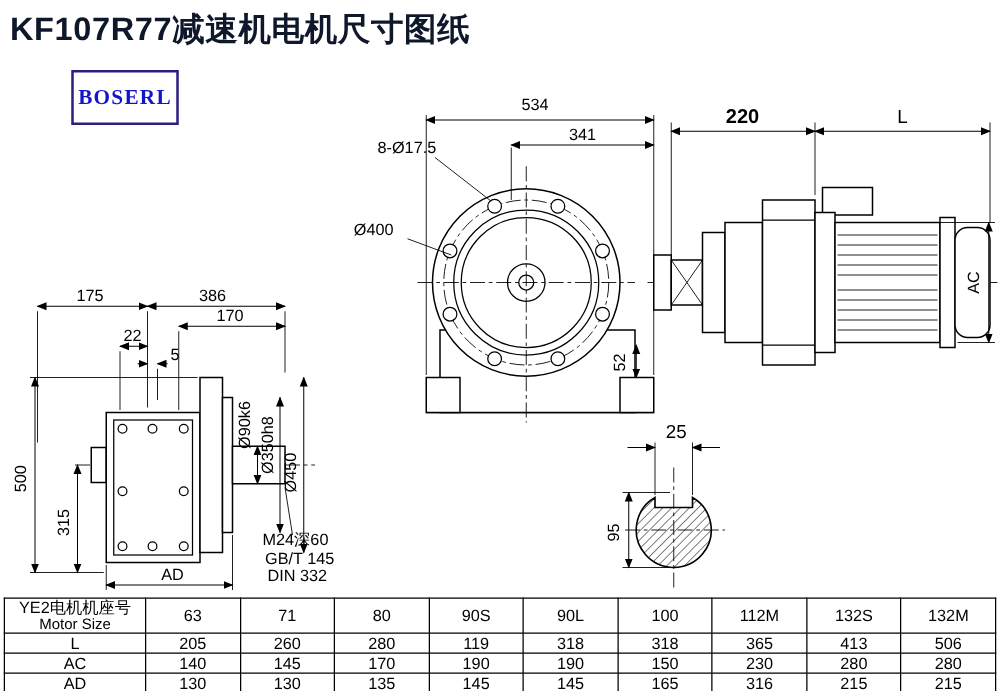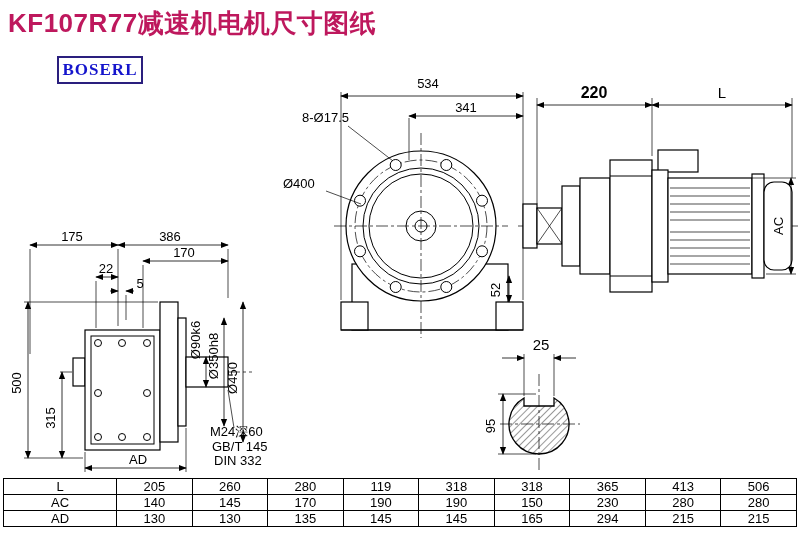--- a/index.html
+++ b/index.html
@@ -1,20 +1,20 @@
 <!DOCTYPE html>
 <html><head>
 <meta charset="utf-8">
 <style>
   * { margin:0; padding:0; box-sizing:border-box; }
   html,body { width:800px; height:553px; }
   body { background:#fff; font-family:"Liberation Sans",sans-serif; position:relative; overflow:hidden; color:#000; }
 
-  .page-title { position:absolute; left:8px; top:6px; font-size:26px; font-weight:bold; color:#be185d; letter-spacing:0.5px; white-space:nowrap; }
-  .brand-box { position:absolute; left:57px; top:56px; width:86px; height:28px; border:2px solid #2a1f7e;
+  .page-title { position:absolute; left:8px; top:6px; font-size:26px; font-weight:bold; color:#0f172a; letter-spacing:0.5px; white-space:nowrap; }
+  .brand-box { position:absolute; left:57px; top:56px; width:86px; height:44px; border:2px solid #2a1f7e;
                color:#1414cc; font-family:"Liberation Serif",serif; font-size:17px; font-weight:bold;
                display:flex; align-items:center; justify-content:center; letter-spacing:1px; background:#fff; }
 
   svg.drawing { position:absolute; left:0; top:38px; }
   .ol  { fill:#fff; stroke:#000; stroke-width:1.2; }
   .olw { fill:#fff; stroke:#000; stroke-width:1; }
   .ol2 { fill:none; stroke:#000; stroke-width:1; }
   .ext { stroke:#000; stroke-width:0.7; fill:none; }
   .dl  { stroke:#000; stroke-width:0.8; fill:none; }
   .cl  { stroke:#000; stroke-width:0.7; fill:none; stroke-dasharray:12 3 3 3; }
@@ -229,20 +229,35 @@
       <col>
       <col>
       <col>
       <col>
       <col>
       <col>
       <col>
       <col>
   </colgroup>
   <tbody>
+    <tr class="r-hdr">
+      <td>
+        <div class="cn">YE2电机机座号</div>
+        <div class="en">Motor Size</div>
+      </td>
+      <td>63</td>
+      <td>71</td>
+      <td>80</td>
+      <td>90S</td>
+      <td>90L</td>
+      <td>100</td>
+      <td>112M</td>
+      <td>132S</td>
+      <td>132M</td>
+    </tr>
     <tr class="r-data">
       <td>L</td>
       <td>205</td>
       <td>260</td>
       <td>280</td>
       <td>119</td>
       <td>318</td>
       <td>318</td>
       <td>365</td>
       <td>413</td>
@@ -261,18 +276,18 @@
       <td>280</td>
     </tr>
     <tr class="r-data">
       <td>AD</td>
       <td>130</td>
       <td>130</td>
       <td>135</td>
       <td>145</td>
       <td>145</td>
       <td>165</td>
-      <td>294</td>
+      <td>316</td>
       <td>215</td>
       <td>215</td>
     </tr>
   </tbody>
 </table>
 
 </body></html>

